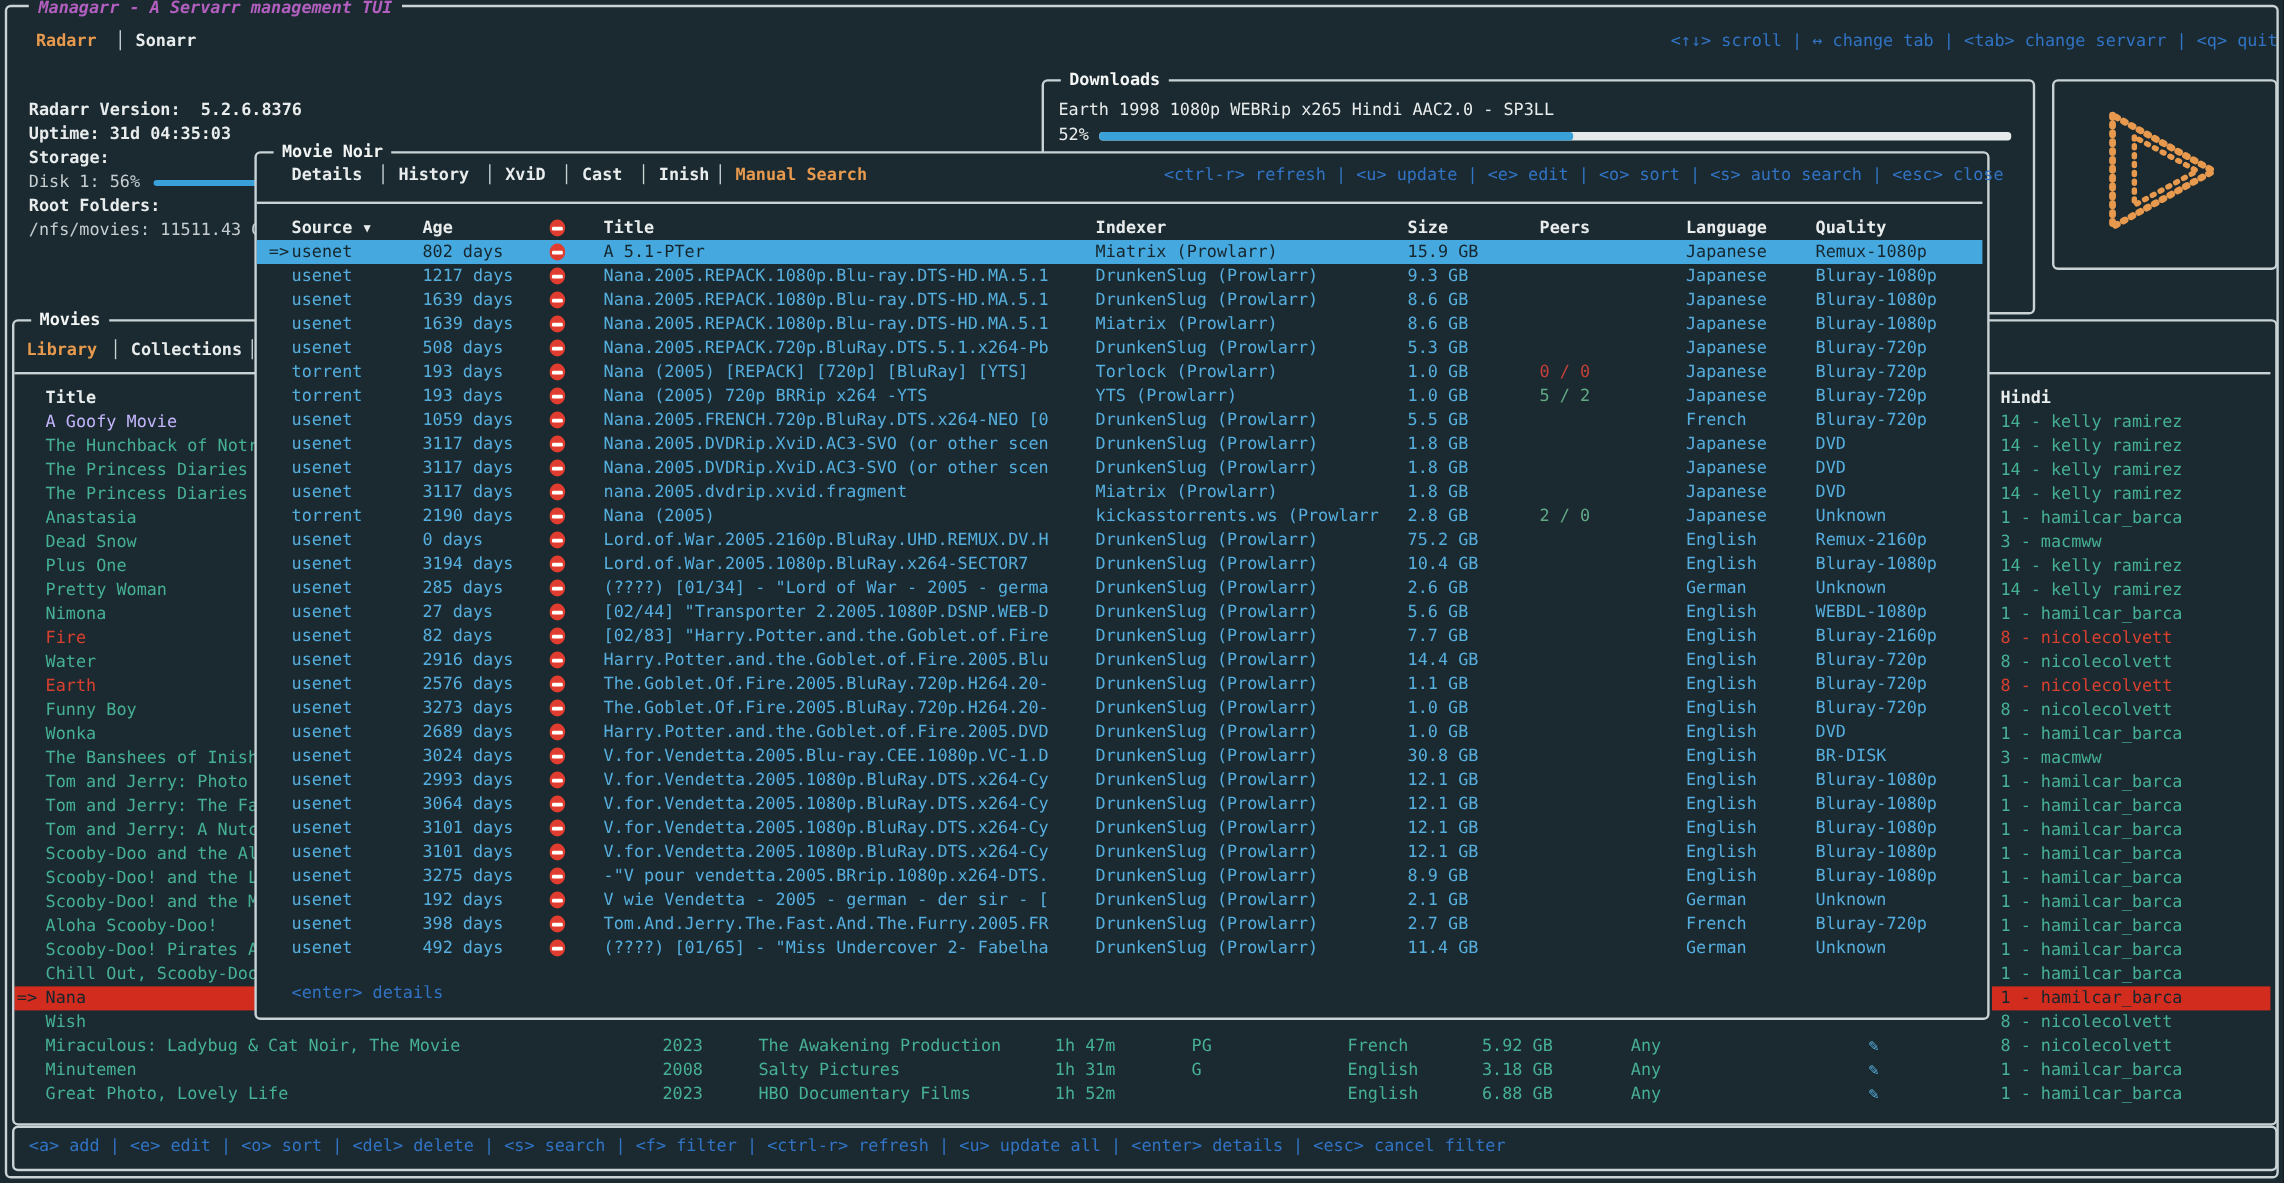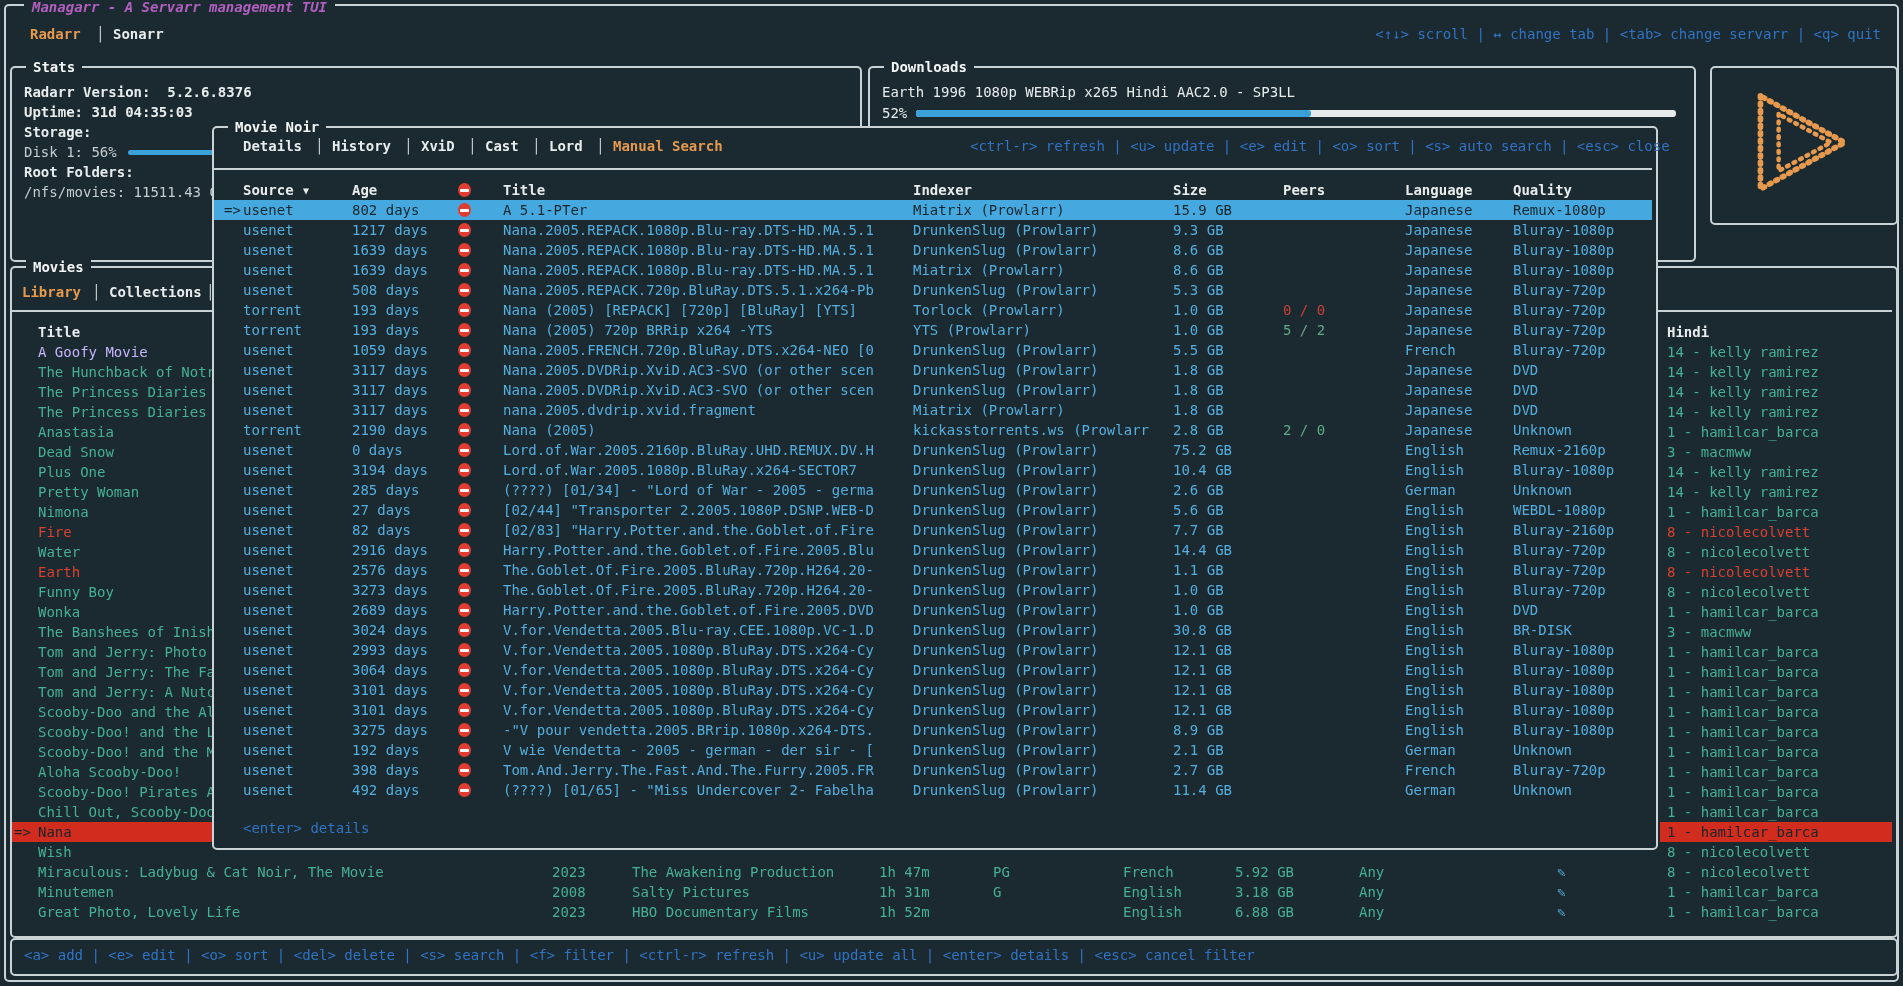--- a/index.html
+++ b/index.html
@@ -28,37 +28,34 @@
 <body>
 
 <div class="app">
 
   <div class="box" style="left:4px;top:4px;width:1891px;height:974px;"></div>
   <div class="abs" style="left:24px;top:-3px;background:#1b2a30;padding:0 8px;color:#b25fc0;font-weight:bold;font-style:italic;z-index:5;">Managarr - A Servarr management TUI</div>
 
   <div class="abs orange bold" style="left:30px;top:24px;">Radarr</div>
   <div class="abs divider" style="left:96px;top:24px;">│</div>
   <div class="abs white bold" style="left:113px;top:24px;">Sonarr</div>
-  <div class="abs blue" style="right:22px;top:24px;">&lt;↑↓&gt; scroll | ↔ change tab | &lt;tab&gt; change servarr | &lt;q&gt; quit</div>
+  <div class="abs blue" style="right:5px;top:24px;">&lt;↑↓&gt; scroll | ↔ change tab | &lt;tab&gt; change servarr | &lt;q&gt; quit</div>
 
-  <div class="box layer-low" style="left:10px;top:66px;width:848px;height:192px;">
-    <span class="box-title">Stats</span>
-  </div>
   <div class="abs white bold layer-low" style="left:24px;top:82px;">Radarr Version:  5.2.6.8376</div>
   <div class="abs white bold layer-low" style="left:24px;top:102px;">Uptime: 31d 04:35:03</div>
   <div class="abs white bold layer-low" style="left:24px;top:122px;">Storage:</div>
   <div class="abs layer-low" style="left:24px;top:142px;color:#c5cdd0;">Disk 1: 56%</div>
   <div class="bar layer-low" style="left:128px;top:150px;width:110px;height:5px;background:#3aa0d8;"></div>
   <div class="abs white bold layer-low" style="left:24px;top:162px;">Root Folders:</div>
   <div class="abs layer-low" style="left:24px;top:182px;color:#c5cdd0;">/nfs/movies: 11511.43 GB</div>
 
   <div class="box layer-low" style="left:868px;top:66px;width:824px;height:192px;">
     <span class="box-title">Downloads</span>
   </div>
-  <div class="abs white layer-low" style="left:882px;top:82px;">Earth 1996 1080p WEBRip x265 Hindi AAC2.0 - SP3LL</div>
+  <div class="abs white layer-low" style="left:882px;top:82px;">Earth 1998 1080p WEBRip x265 Hindi AAC2.0 - SP3LL</div>
   <div class="abs white layer-low" style="left:882px;top:103px;">52%</div>
   <div class="bar layer-low" style="left:916px;top:110px;width:760px;height:7px;background:#e6eaea;"></div>
   <div class="bar layer-low" style="left:916px;top:110px;width:395px;height:7px;background:#3aa0d8;"></div>
 
   <div class="box layer-low" style="left:1710px;top:66px;width:184px;height:155px;"></div>
   <svg class="abs layer-low" style="left:1740px;top:80px;" width="125" height="125" viewBox="0 0 110 110">
     <polygon points="18,14 18,96 92,55" fill="none" stroke="#e79a4e" stroke-width="5" stroke-dasharray="1.5,5" stroke-linecap="round"></polygon>
     <polygon points="34,30 34,80 80,55" fill="none" stroke="#e79a4e" stroke-width="4" stroke-dasharray="1.5,5" stroke-linecap="round"></polygon>
   </svg>
 
@@ -140,21 +137,21 @@
   </div>
   <div class="layer-top abs" style="left:0;top:0;width:0;height:0;">
     <div class="abs white bold" style="left:243px;top:136px;">Details</div>
     <div class="abs divider" style="left:315px;top:136px;">│</div>
     <div class="abs white bold" style="left:332px;top:136px;">History</div>
     <div class="abs divider" style="left:404px;top:136px;">│</div>
     <div class="abs white bold" style="left:421px;top:136px;">XviD</div>
     <div class="abs divider" style="left:468px;top:136px;">│</div>
     <div class="abs white bold" style="left:485px;top:136px;">Cast</div>
     <div class="abs divider" style="left:532px;top:136px;">│</div>
-    <div class="abs white bold" style="left:549px;top:136px;">Lord</div>
+    <div class="abs white bold" style="left:549px;top:136px;">Inish</div>
     <div class="abs divider" style="left:596px;top:136px;">│</div>
     <div class="abs orange bold" style="left:613px;top:136px;">Manual Search</div>
     <div class="abs blue" style="left:970px;top:136px;">&lt;ctrl-r&gt; refresh | &lt;u&gt; update | &lt;e&gt; edit | &lt;o&gt; sort | &lt;s&gt; auto search | &lt;esc&gt; close</div>
     <div class="hline" style="left:214px;top:168px;width:1438px;"></div>
 
     
     <div class="abs white bold" style="left:243px;top:180px;">Source</div>
     <div class="abs white" style="left:303px;top:181px;font-size:10px;">▼</div>
     <div class="abs white bold" style="left:352px;top:180px;">Age</div>
     <span class="noicon" style="left:458px;top:180px;"></span>

